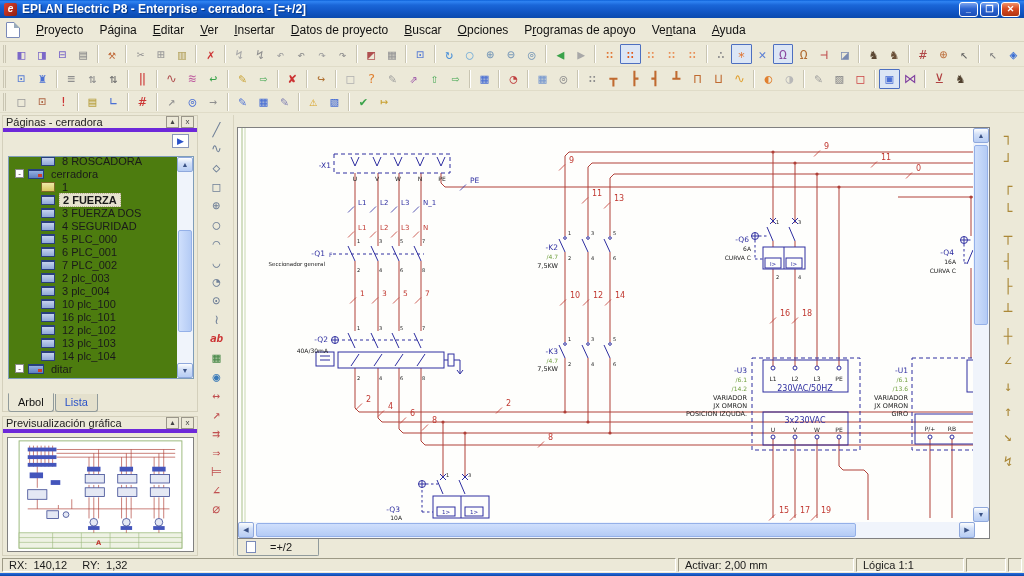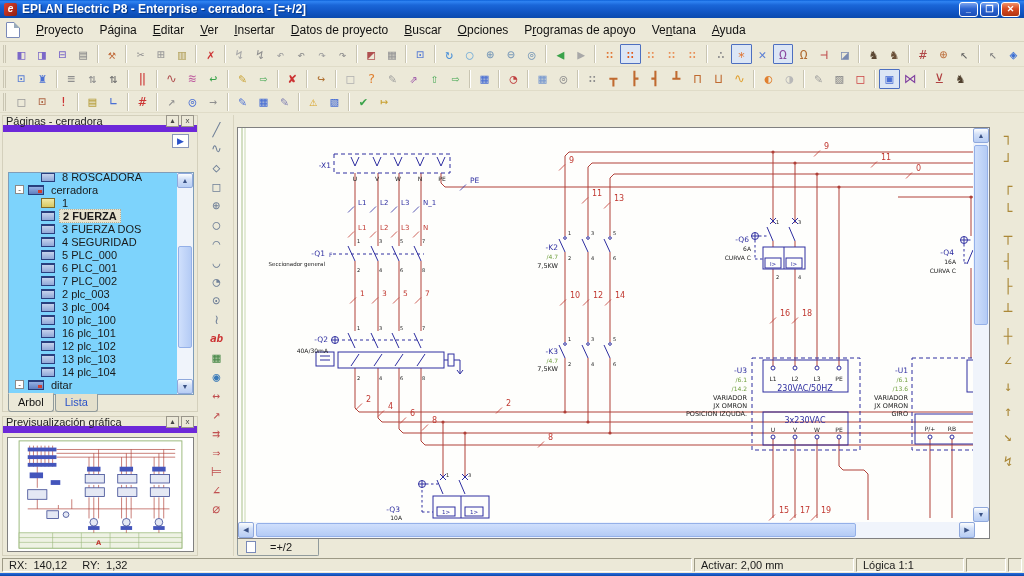--- a/index.html
+++ b/index.html
@@ -40,32 +40,32 @@
     font-family:"DejaVu Sans Mono","DejaVu Sans",monospace; font-size:13px; border:1px solid transparent; }
   .tb-btn.sel { border:1px solid #4d6fc0; background:#dce6f5; border-radius:1px; }
   .tb-btn.it { font-style:italic; font-weight:bold; font-size:11px; }
   .tb-sep { width:2px; height:18px; border-left:1px solid #c9c5b2; border-right:1px solid #fff; margin:0 3px; }
   .tb-grip { width:5px; height:18px; border-left:3px double #c9c5b2; margin:0 3px 0 1px; }
 
   
   .panel { position:absolute; background:#ece9d8; border:1px solid #d4d0bc; }
   #pages-panel { left:2px; top:115px; width:196px; height:297px; }
   .panel-head { height:16px; display:flex; align-items:center; padding:0 3px;
-    border-bottom:7px solid #6d28d9; font-size:11px; color:#222;justify-content:center; }
+    border-bottom:4px solid #6d28d9; font-size:11px; color:#222;justify-content:center; }
   .panel-head .ttl { flex:1; }
   .ph-btn { width:13px; height:12px; border:1px solid #9a968a; font-size:8px; line-height:10px;
     text-align:center; margin-left:2px; background:#ece9d8; color:#444; }
   #filter-row { display:flex; align-items:center; padding:4px 6px 2px 6px; gap:6px; }
   #browse-btn { width:24px; height:17px; border:1px solid #7a8ab8; border-radius:2px;
     background:linear-gradient(180deg,#fff,#e8e4d4); text-align:center; line-height:14px; }
   #active-box { width:12px; height:12px; border:1px solid #5a7aa8; background:#fff; margin-left:10px; }
   #apply-row { display:flex; justify-content:flex-end; padding:2px 8px; }
   #apply-btn { width:17px; height:14px; border:1px solid #8a96b8; background:#fff;
     color:#2a52c8; font-size:9px; line-height:12px; text-align:center; }
-  #tree-box { position:absolute; left:5px; top:56px; width:186px; height:223px; background:#7dd3fc;
+  #tree-box { position:absolute; left:5px; top:40px; width:186px; height:223px; background:#4d7c0f;
     border:1px solid #7f9db9; overflow:hidden; display:flex; }
   #tree-list { flex:1; margin-top:-3px; }
   .tree-row { height:13px; display:flex; align-items:center; white-space:nowrap; }
   .tr-exp { width:9px; height:9px;border:1px solid #8a8a8a; background:#fff; font-size:8px;
     line-height:7px; text-align:center; color:#333; margin:0 4px 0 2px; flex:none; }
   .tr-icon { width:14px; height:10px; margin-right:4px; flex:none; border:1px solid #2a3f7e;
     background:linear-gradient(180deg,#cdd9f0,#8fa8d8); box-shadow:inset 0 1px 0 #2a3f7e; }
   .tr-icon.eval { background:linear-gradient(180deg,#f0e9a8,#d8c860); border-color:#7e6a2a; box-shadow:none; }
   .tr-icon.project { background:linear-gradient(180deg,#9db8e8,#5f7fc0); border-color:#24407e; width:16px; position:relative; }
   .tr-icon.project:after { content:""; position:absolute; right:1px; bottom:1px; width:4px; height:3px; background:#d04030; }
@@ -114,21 +114,21 @@
   #sheet-tab { display:flex; align-items:center; gap:14px; padding:1px 26px 2px 8px; background:#ece9d8;
     border:1px solid #919b9c; border-top:none; border-radius:0 0 2px 2px; height:17px; }
   #sheet-icon { width:10px; height:12px; background:#fff; border:1px solid #7a8ab8; }
 
   
   #statusbar { position:absolute; left:0; top:557px; width:1024px; height:16px; background:#ece9d8;
     display:flex; gap:2px; padding:1px 2px; }
   .st-cell { border:1px solid; border-color:#9d9a86 #fff #fff #9d9a86; padding:0 6px; font-size:11px;
     display:flex; align-items:center; white-space:pre; }
   #st-coords { flex:1;text-align:center; }
-  #st-snap { width:160px;text-align:center; }
+  #st-snap { width:176px;text-align:center; }
   #st-logic { width:108px; }
   #st-a { width:40px; } #st-b { width:12px; }
   #bottom-strip { position:absolute; left:0; top:573px; width:1024px; height:3px;
     background:linear-gradient(180deg,#2a6fe0,#0a46a8); }
 
   svg text { font-family:"DejaVu Sans", sans-serif; }
 </style>
 </head>
 <body>
 

